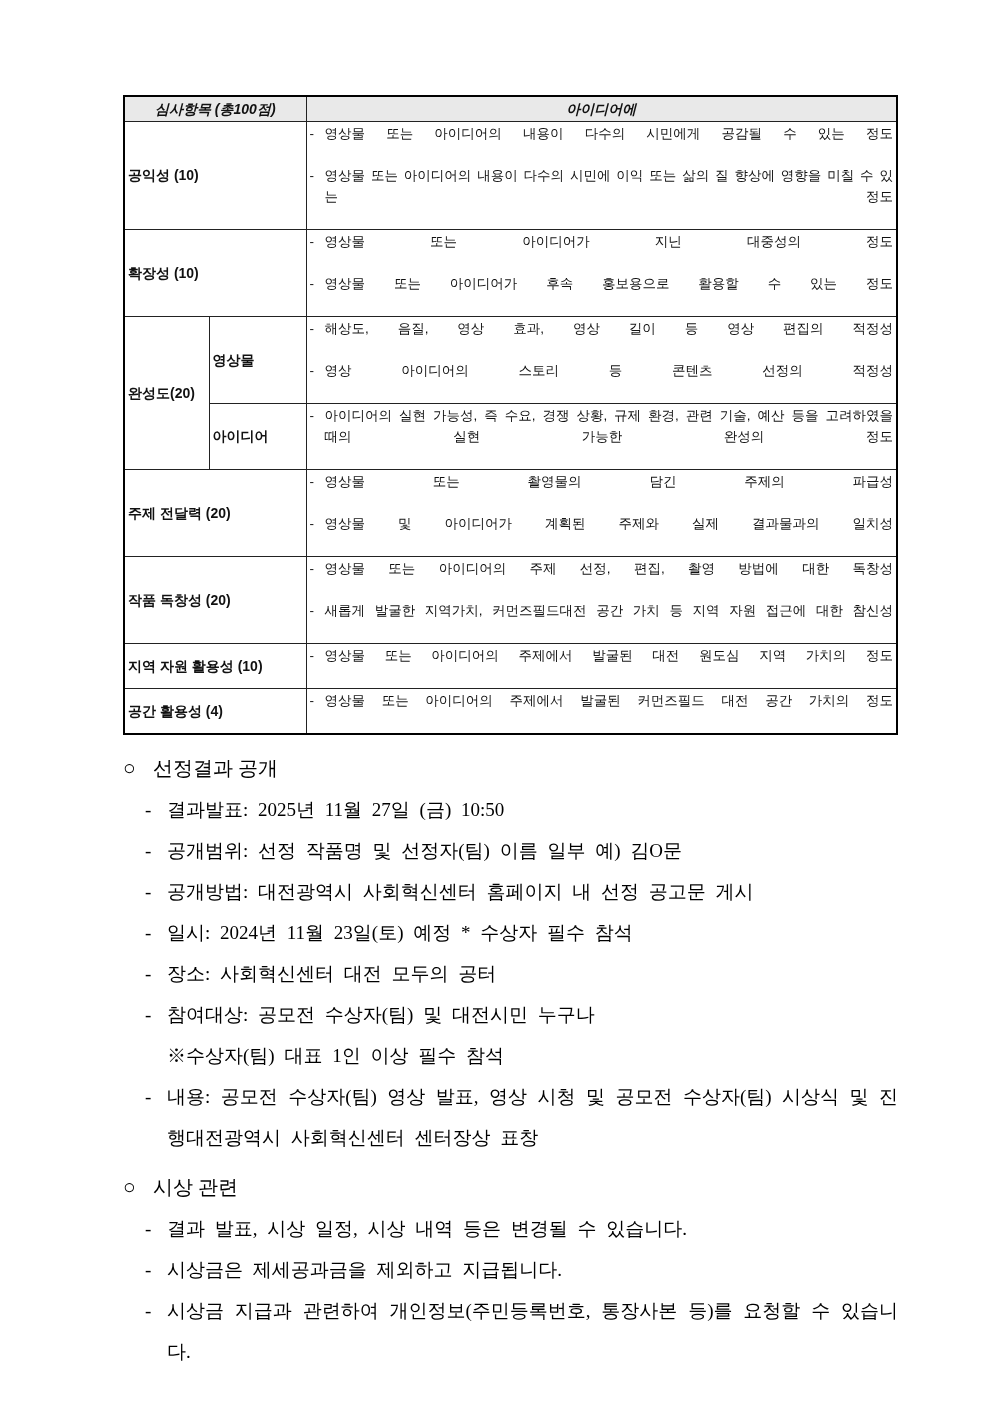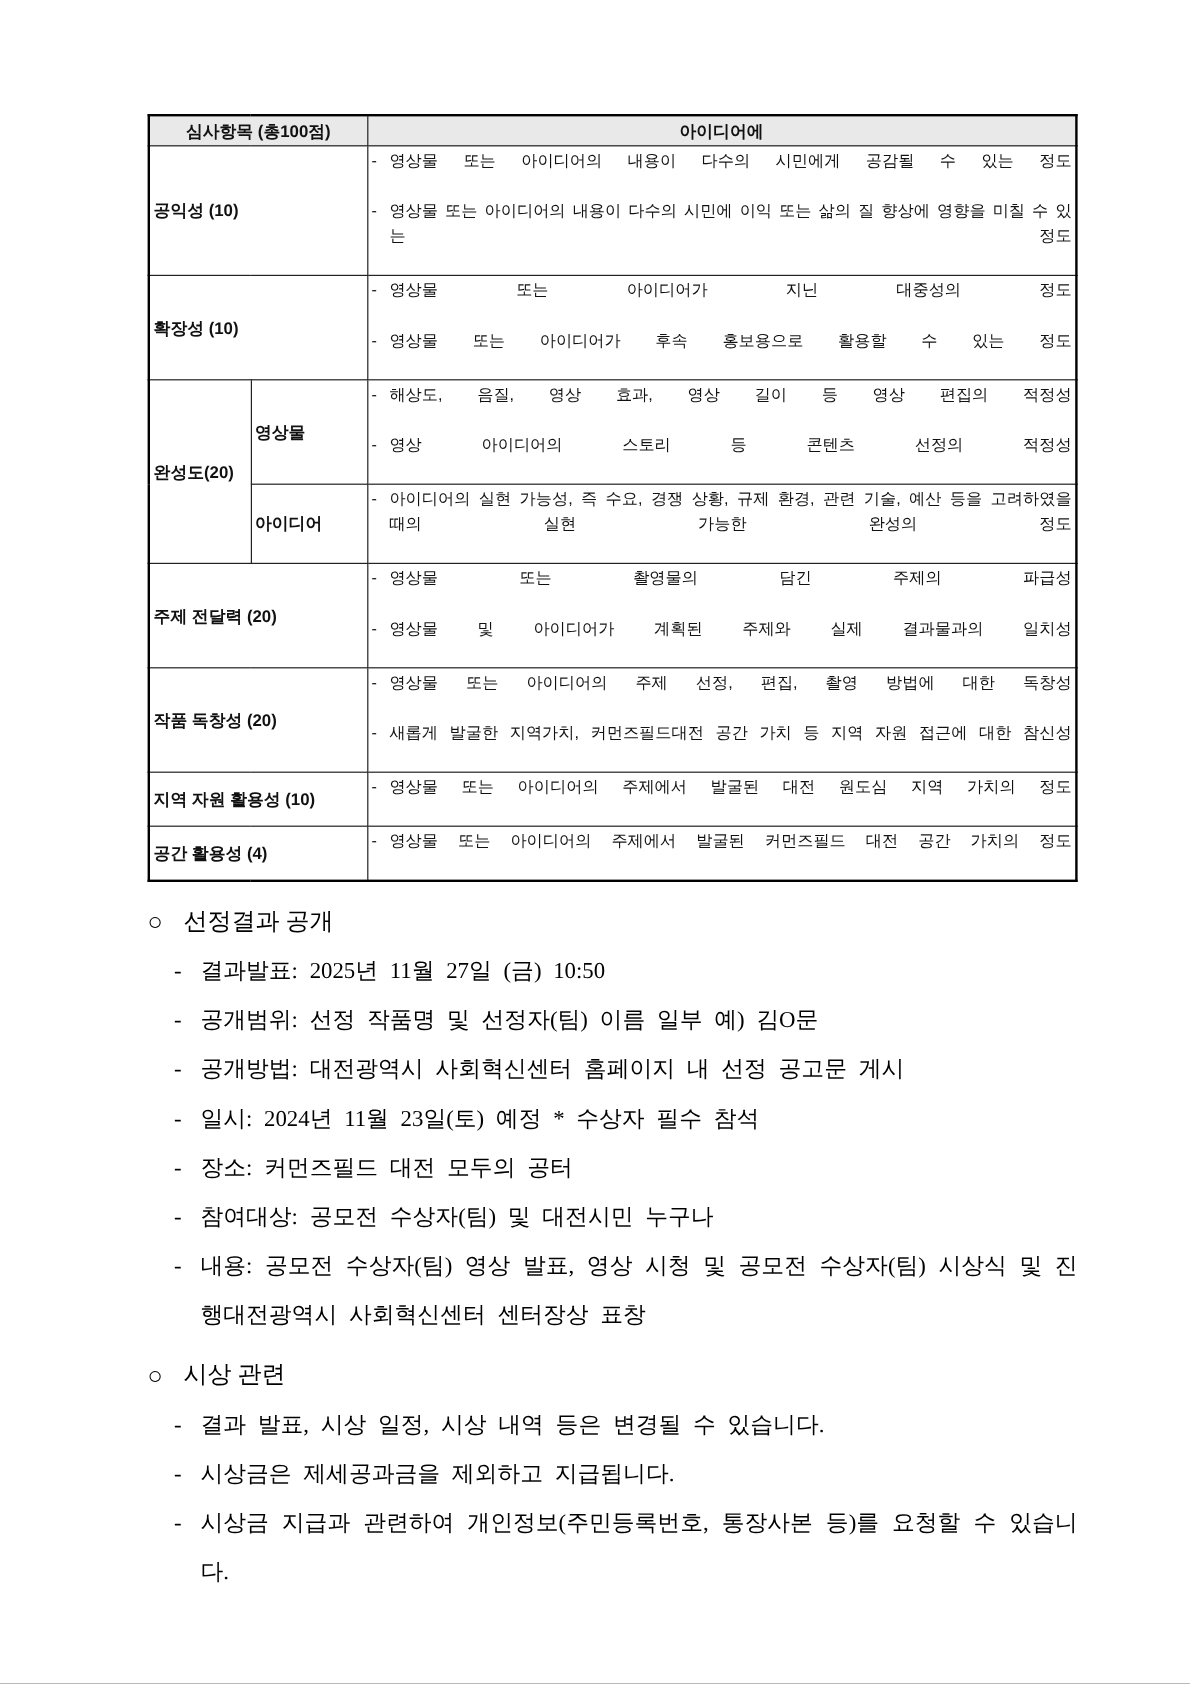--- a/index.html
+++ b/index.html
@@ -16,21 +16,21 @@
     font-size:13.5px;line-height:21px;color:#111;
     border:2px solid #000;
   }
   table.criteria col.c1{width:85px;}
   table.criteria col.c2{width:97px;}
   table.criteria th,table.criteria td{
     border:1px solid #222;vertical-align:middle;padding:1px 3px;
   }
   table.criteria thead th{
     background:#e9e9e9;font-weight:bold;text-align:center;
-    height:22px;line-height:20px;font-size:14px;
+    height:22px;line-height:20px;font-size:14px;font-style:italic;
   }
   td.crit{
     font-weight:bold;font-size:14px;padding:1px 2px;
   }
   td.cont{padding:1px 5px;}
   .tline{display:flex;}
   .tdash{width:15px;flex:none;}
   .ttext{flex:1;text-align:justify;word-spacing:2px;}
   .ttext:after{content:"";display:inline-block;width:100%;}
   
@@ -178,26 +178,27 @@
       <span class="bullet">-</span>
       <span class="btext">공개방법: 대전광역시 사회혁신센터 홈페이지 내 선정 공고문 게시</span>
     </div>
 
     <div class="bitem">
       <span class="bullet">-</span>
       <span class="btext">일시: 2024년 11월 23일(토) 예정 * 수상자 필수 참석</span>
     </div>
     <div class="bitem">
       <span class="bullet">-</span>
-      <span class="btext">장소: 커먼즈필드 대전 모두의 공터</span>
+      <span class="btext">장소: 사회혁신센터 대전 모두의 공터</span>
     </div>
     <div class="bitem">
       <span class="bullet">-</span>
       <span class="btext">참여대상: 공모전 수상자(팀) 및 대전시민 누구나</span>
     </div>
+    <div class="note-line">※수상자(팀) 대표 1인 이상 필수 참석</div>
     <div class="bitem">
       <span class="bullet">-</span>
       <span class="btext">내용: 공모전 수상자(팀) 영상 발표, 영상 시청 및 공모전 수상자(팀) 시상식 및 진행대전광역시 사회혁신센터 센터장상 표창</span>
     </div>
 
     <div class="section-title">
       <span class="marker">○</span>
       <span>시상 관련</span>
     </div>
     <div class="bitem">

